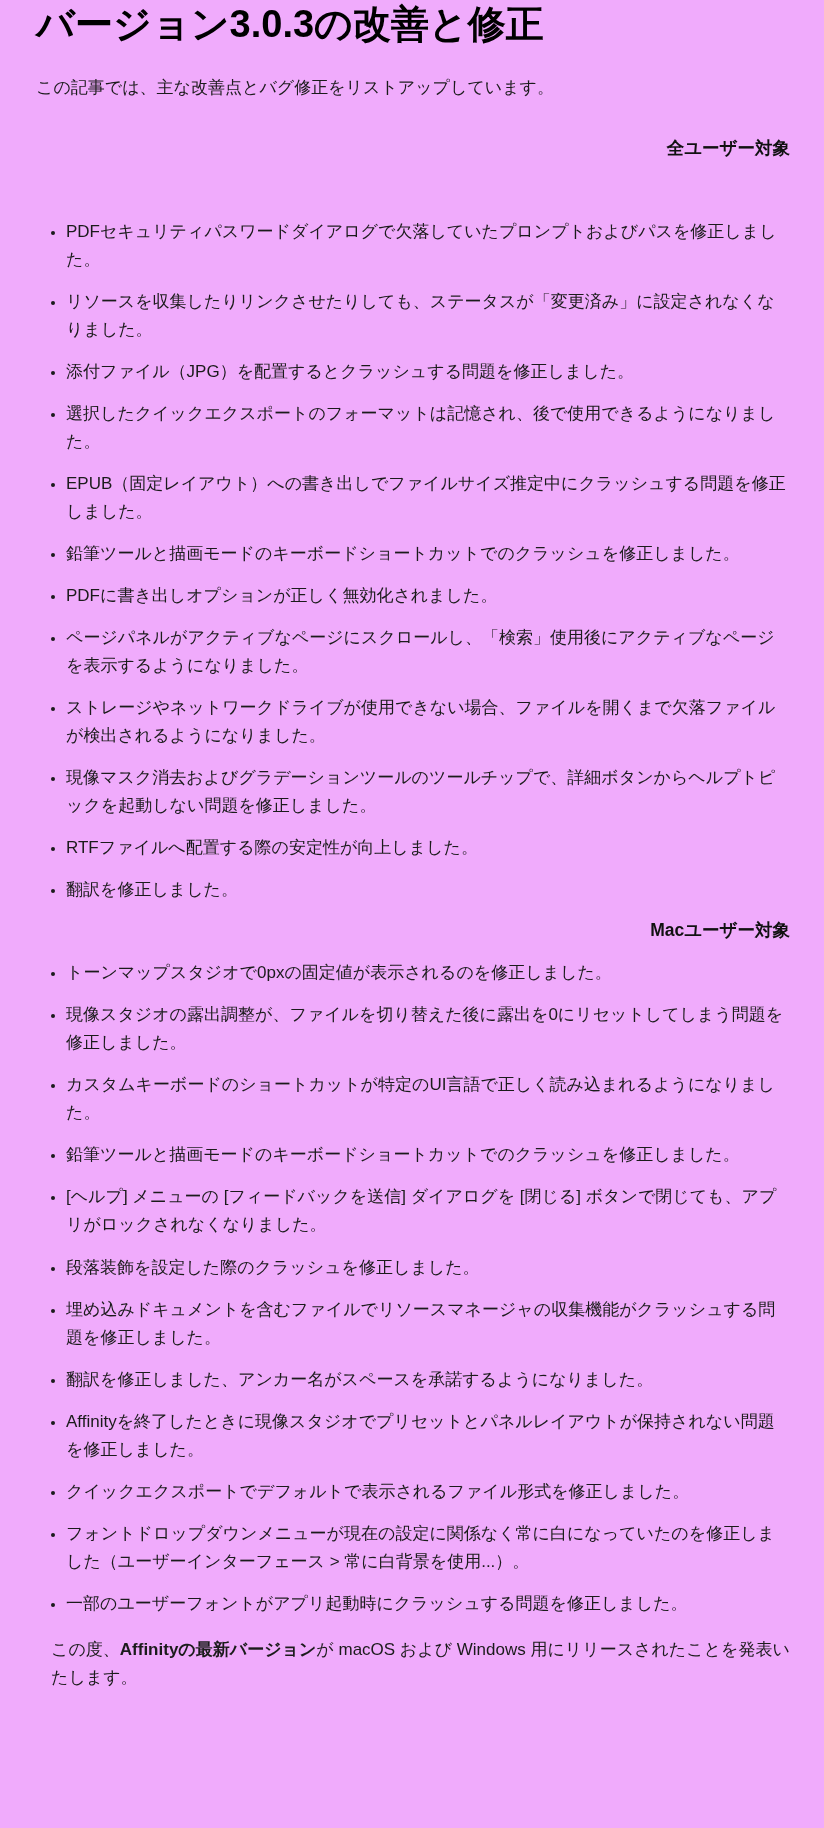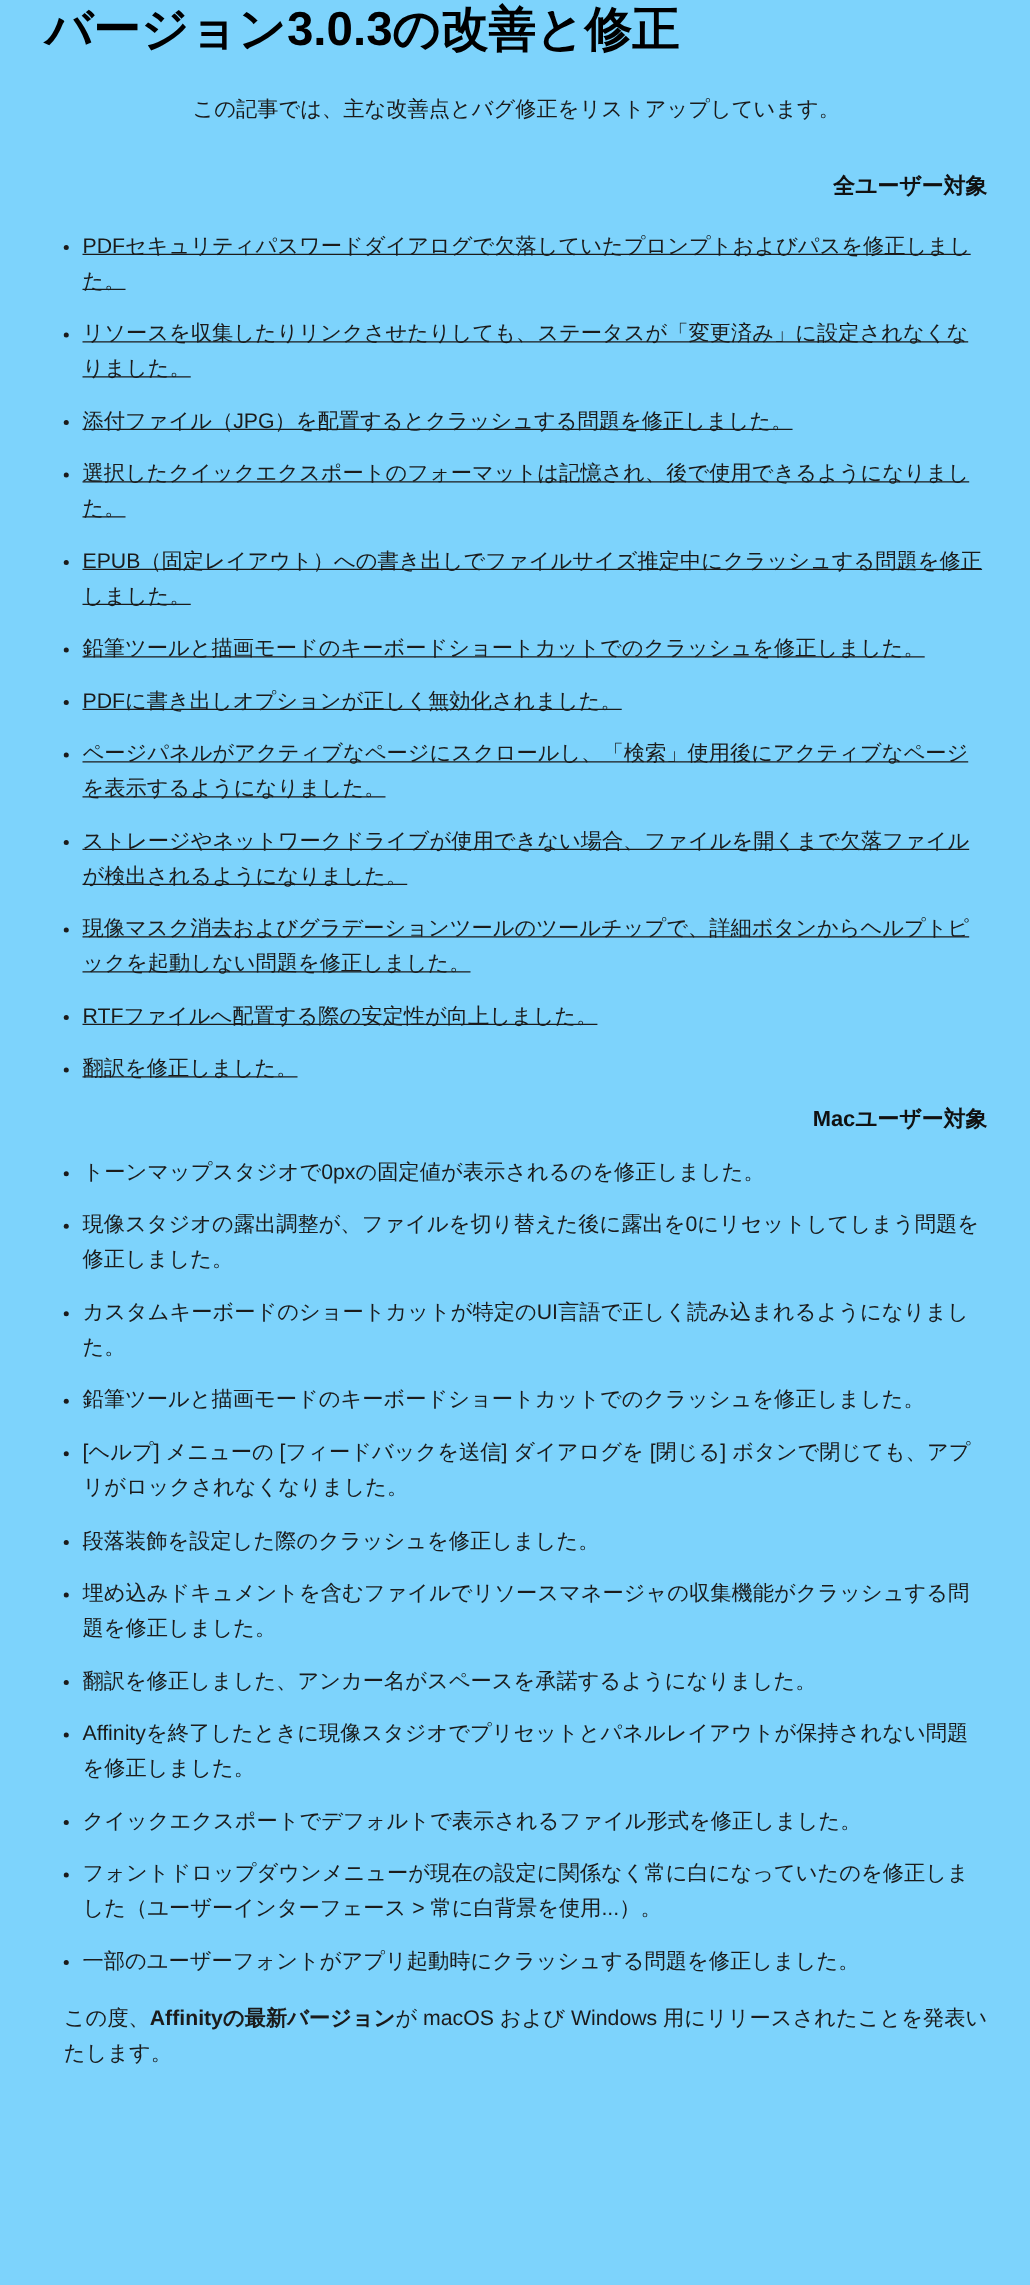--- a/index.html
+++ b/index.html
@@ -11,55 +11,53 @@
     width: 824px;
     font-family: "Liberation Sans", "DejaVu Sans", sans-serif;
     color: #1b1b1b;
     -webkit-font-smoothing: antialiased;
   }
   .article {
     box-sizing: border-box;
     width: 824px;
     min-height: 1828px;
     padding: 0 34px 1px 36px;
-    background: #7dd3fc;
+    background: #f0abfc;
     overflow: hidden;
   }
   h1.title {
     margin: 0;
     font-size: 38px;
     line-height: 48px;
     font-weight: 700;
     color: #000000;
     letter-spacing: 0;
   }
   p.intro {
     margin: 26px 0 32px 0;
     font-size: 17px;
     line-height: 28px;
-    text-align: center;
   }
   h3.section-heading {
     margin: 0;
     font-size: 17.5px;
     line-height: 28px;
     font-weight: 700;
     color: #111111;
     text-align: right;
   }
   ul.fix-list {
     margin: 15px 0 12px 0;
     padding: 0 0 0 30px;
     list-style: disc outside;
     font-size: 17px;
     line-height: 28px;
   }
   section.first ul.fix-list {
-    margin-top: 21px;
-    text-decoration: underline;
+    margin-top: 56px;
   }
   ul.fix-list li {
     margin: 0;
     padding: 0;
   }
   ul.fix-list li + li {
     margin-top: 14px;
   }
   ul.fix-list li::marker {
     font-size: 13px;

